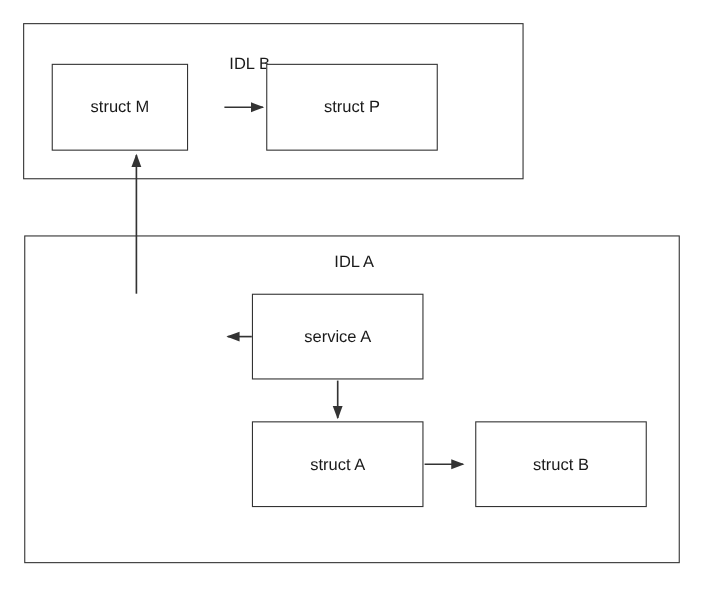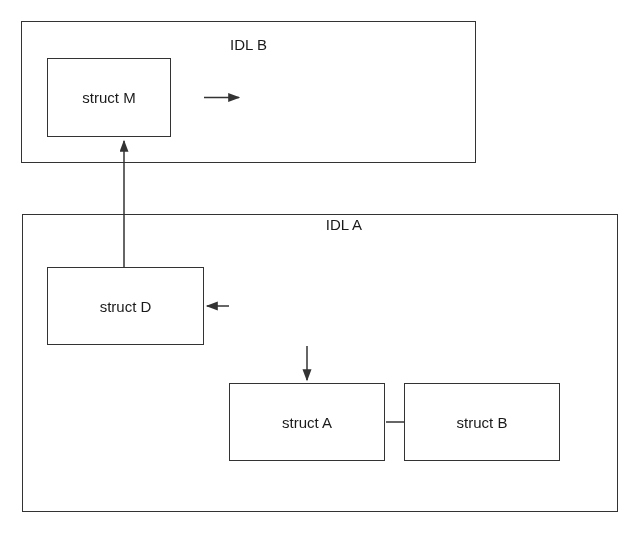--- a/index.html
+++ b/index.html
@@ -22,22 +22,23 @@
     border: 1.5px solid var(--stroke, #333333);
     background: transparent;
     box-sizing: border-box;
   }
   #g-idl-b { left: 21px;  top: 21px;  width: 455px; height: 142px; }
   #g-idl-a { left: 22px;  top: 214px; width: 596px; height: 298px; }
   .group-label {
     position: absolute;
     font-size: 15px;
     color: var(--text, #1a1a1a);
-    text-align: right;
+    text-align: center;
     line-height: 18px;
+    margin-top: 14px;
   }
   #lbl-idl-b { left: 187px; top: 36px;  width: 80px; }
   #lbl-idl-a { left: 282px; top: 216px; width: 80px; }
   .node {
     position: absolute;
     border: 1.5px solid var(--stroke, #333333);
     background: var(--background, #ffffff);
     box-sizing: border-box;
     display: flex;
     align-items: center;
@@ -46,21 +47,21 @@
   .node-label {
     font-size: 15px;
     color: var(--text, #1a1a1a);
     white-space: nowrap;
   }
   #n-struct-m  { left: 47px;  top: 58px;  width: 124px; height: 79px; }
   #n-struct-p  { left: 242px; top: 58px;  width: 156px; height: 79px; }
   #n-struct-d  { left: 47px;  top: 267px; width: 157px; height: 78px; }
   #n-service-a { left: 229px; top: 267px; width: 156px; height: 78px; }
   #n-struct-a  { left: 229px; top: 383px; width: 156px; height: 78px; }
-  #n-struct-b  { left: 404px; top: 383px; width: 156px; height: 78px; }
+  #n-struct-b  { left: 432px; top: 383px; width: 156px; height: 78px; }
   svg.edges {
     position: absolute;
     left: 0; top: 0;
     width: 640px;
     height: 541px;
     pointer-events: none;
   }
   .edge {
     stroke: var(--stroke, #333333);
     stroke-width: 1.5;
@@ -87,22 +88,25 @@
     <line class="edge" x1="204" y1="97.5" x2="239" y2="97.5" marker-end="url(#arrow)"></line>
     <line class="edge" x1="124" y1="267" x2="124" y2="141" marker-end="url(#arrow)"></line>
     <line class="edge" x1="229" y1="306" x2="207" y2="306" marker-end="url(#arrow)"></line>
     <line class="edge" x1="307" y1="346" x2="307" y2="380" marker-end="url(#arrow)"></line>
     <line class="edge" x1="386" y1="422" x2="421" y2="422" marker-end="url(#arrow)"></line>
   </svg>
 
   <div class="node" id="n-struct-m">
     <span class="node-label">struct M</span>
   </div>
-  <div class="node" id="n-struct-d">
-    <span class="node-label">struct D</span>
+  <div class="node" id="n-struct-p">
+    <span class="node-label">struct P</span>
+  </div>
+  <div class="node" id="n-service-a">
+    <span class="node-label">service A</span>
   </div>
   <div class="node" id="n-struct-a">
     <span class="node-label">struct A</span>
   </div>
   <div class="node" id="n-struct-b">
     <span class="node-label">struct B</span>
   </div>
 
 </div>
 

